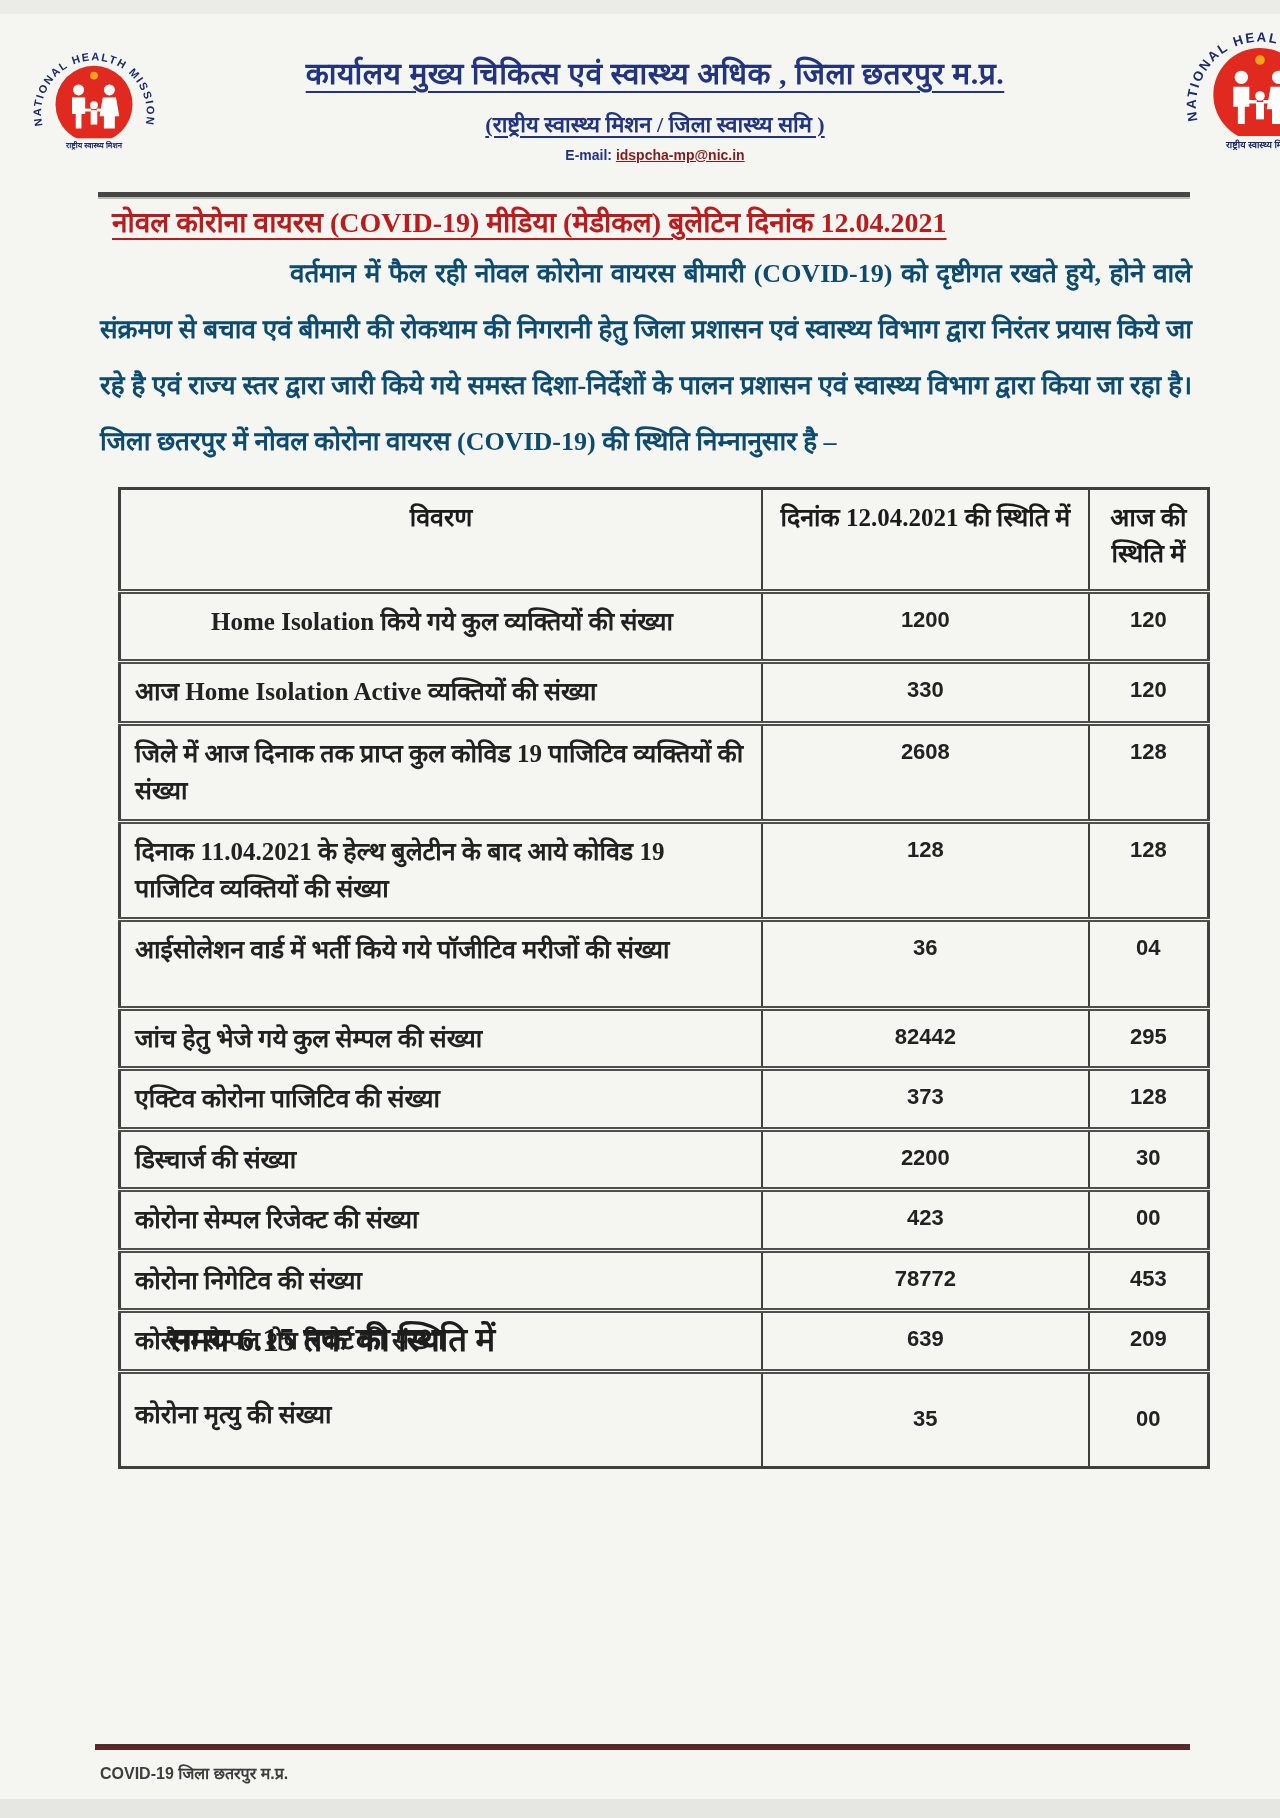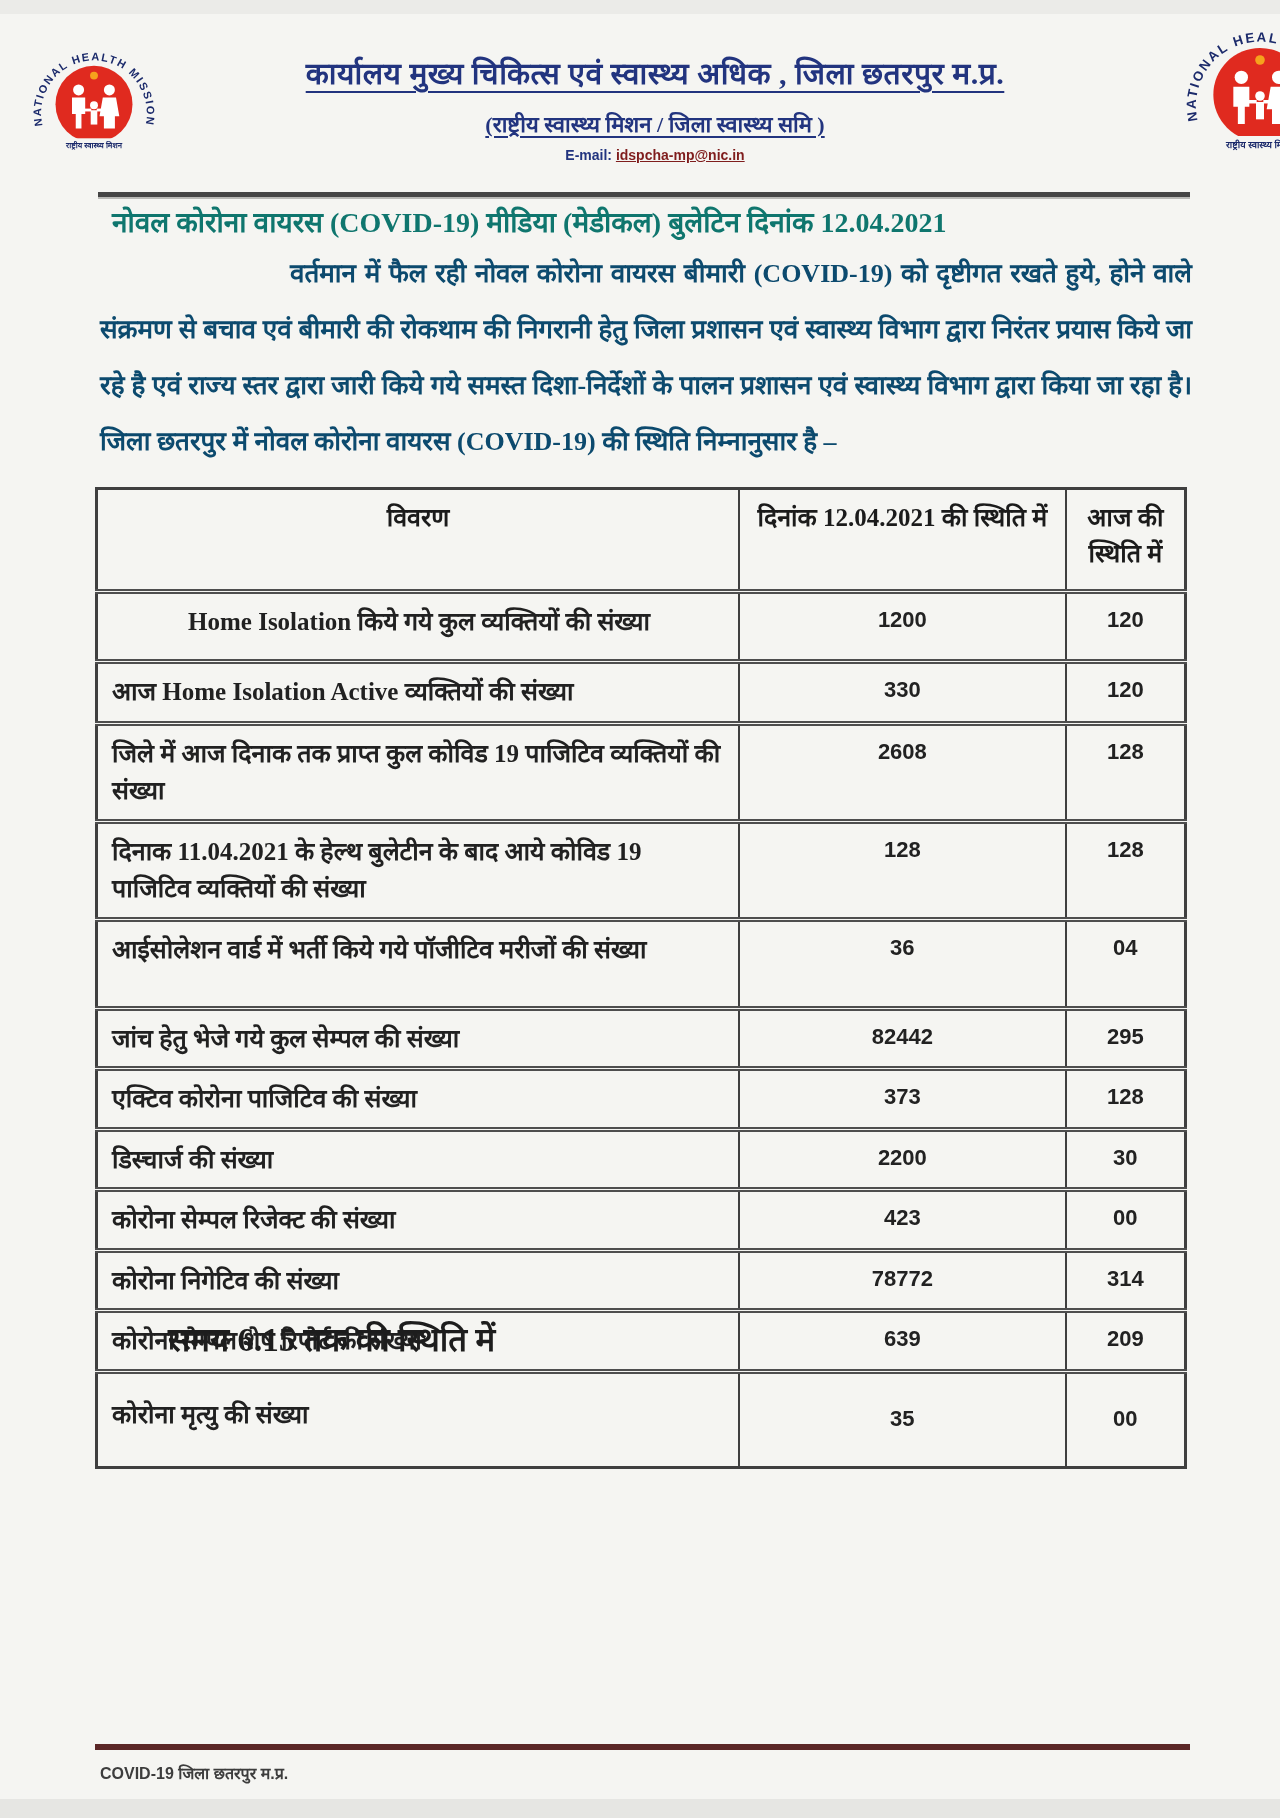--- a/index.html
+++ b/index.html
@@ -29,37 +29,37 @@
   }
   .email-line { margin-top:9px; font-size:14px; font-weight:700; color:#22347f;
                 font-family:"Liberation Sans", sans-serif; }
   .email-link { color:#7f1d1d; text-decoration:underline; cursor:pointer; }
 
   .top-rule { position:absolute; left:98px; top:192px; width:1092px; height:5px;
               background:#454545; box-shadow:0 2px 0 #b9b9b6; }
 
   .bulletin-title {
     position:absolute; left:112px; top:202px; width:1090px;
-    font-size:28px; font-weight:700; color:#0f766e; white-space:nowrap;
-    text-decoration-thickness:2px; text-underline-offset:6px;
+    font-size:28px; font-weight:700; color:#b91c1c; white-space:nowrap;
+    text-decoration:underline; text-decoration-thickness:2px; text-underline-offset:6px;
   }
 
   .intro {
     position:absolute; left:100px; top:246px; width:1092px;
     font-size:26px; line-height:56px; font-weight:600; color:#0c4a6e;
     text-align:justify; text-indent:190px;
   }
 
   
   .covid-table {
     position:absolute; left:95px; top:487px; width:1092px;
     border-collapse:collapse; table-layout:fixed;
   }
   .covid-table, .covid-table th, .covid-table td { border:2px solid #3f3f3f; }
-  .covid-table { border-width:3px; }
+  .covid-table { border-width:3px;margin-left:23px; }
   .covid-table tbody td { border-top:5px double #4e4e4e; }
   .covid-table th, .covid-table td { box-sizing:border-box; vertical-align:top; }
   .covid-table th {
     font-size:25px; font-weight:700; color:#1b1b1b;
     padding:10px 6px 16px; text-align:center; line-height:1.45;
   }
   td.lbl {
     font-size:25px; font-weight:600; color:#212121;
     padding:9px 12px 9px 14px; text-align:left; line-height:1.5;
   }
@@ -216,21 +216,21 @@
         <td class="val">30</td>
       </tr>
       <tr class="r9">
         <td class="lbl">कोरोना सेम्पल रिजेक्ट की संख्या</td>
         <td class="val">423</td>
         <td class="val">00</td>
       </tr>
       <tr class="r10">
         <td class="lbl">कोरोना निगेटिव की संख्या</td>
         <td class="val">78772</td>
-        <td class="val">314</td>
+        <td class="val">453</td>
       </tr>
       <tr class="r11">
         <td class="lbl">कोरोना सेम्पल शेष रिपोर्ट की संख्या</td>
         <td class="val">639</td>
         <td class="val">209</td>
       </tr>
       <tr class="r12">
         <td class="lbl">कोरोना मृत्यु की संख्या</td>
         <td class="val">35</td>
         <td class="val">00</td>

